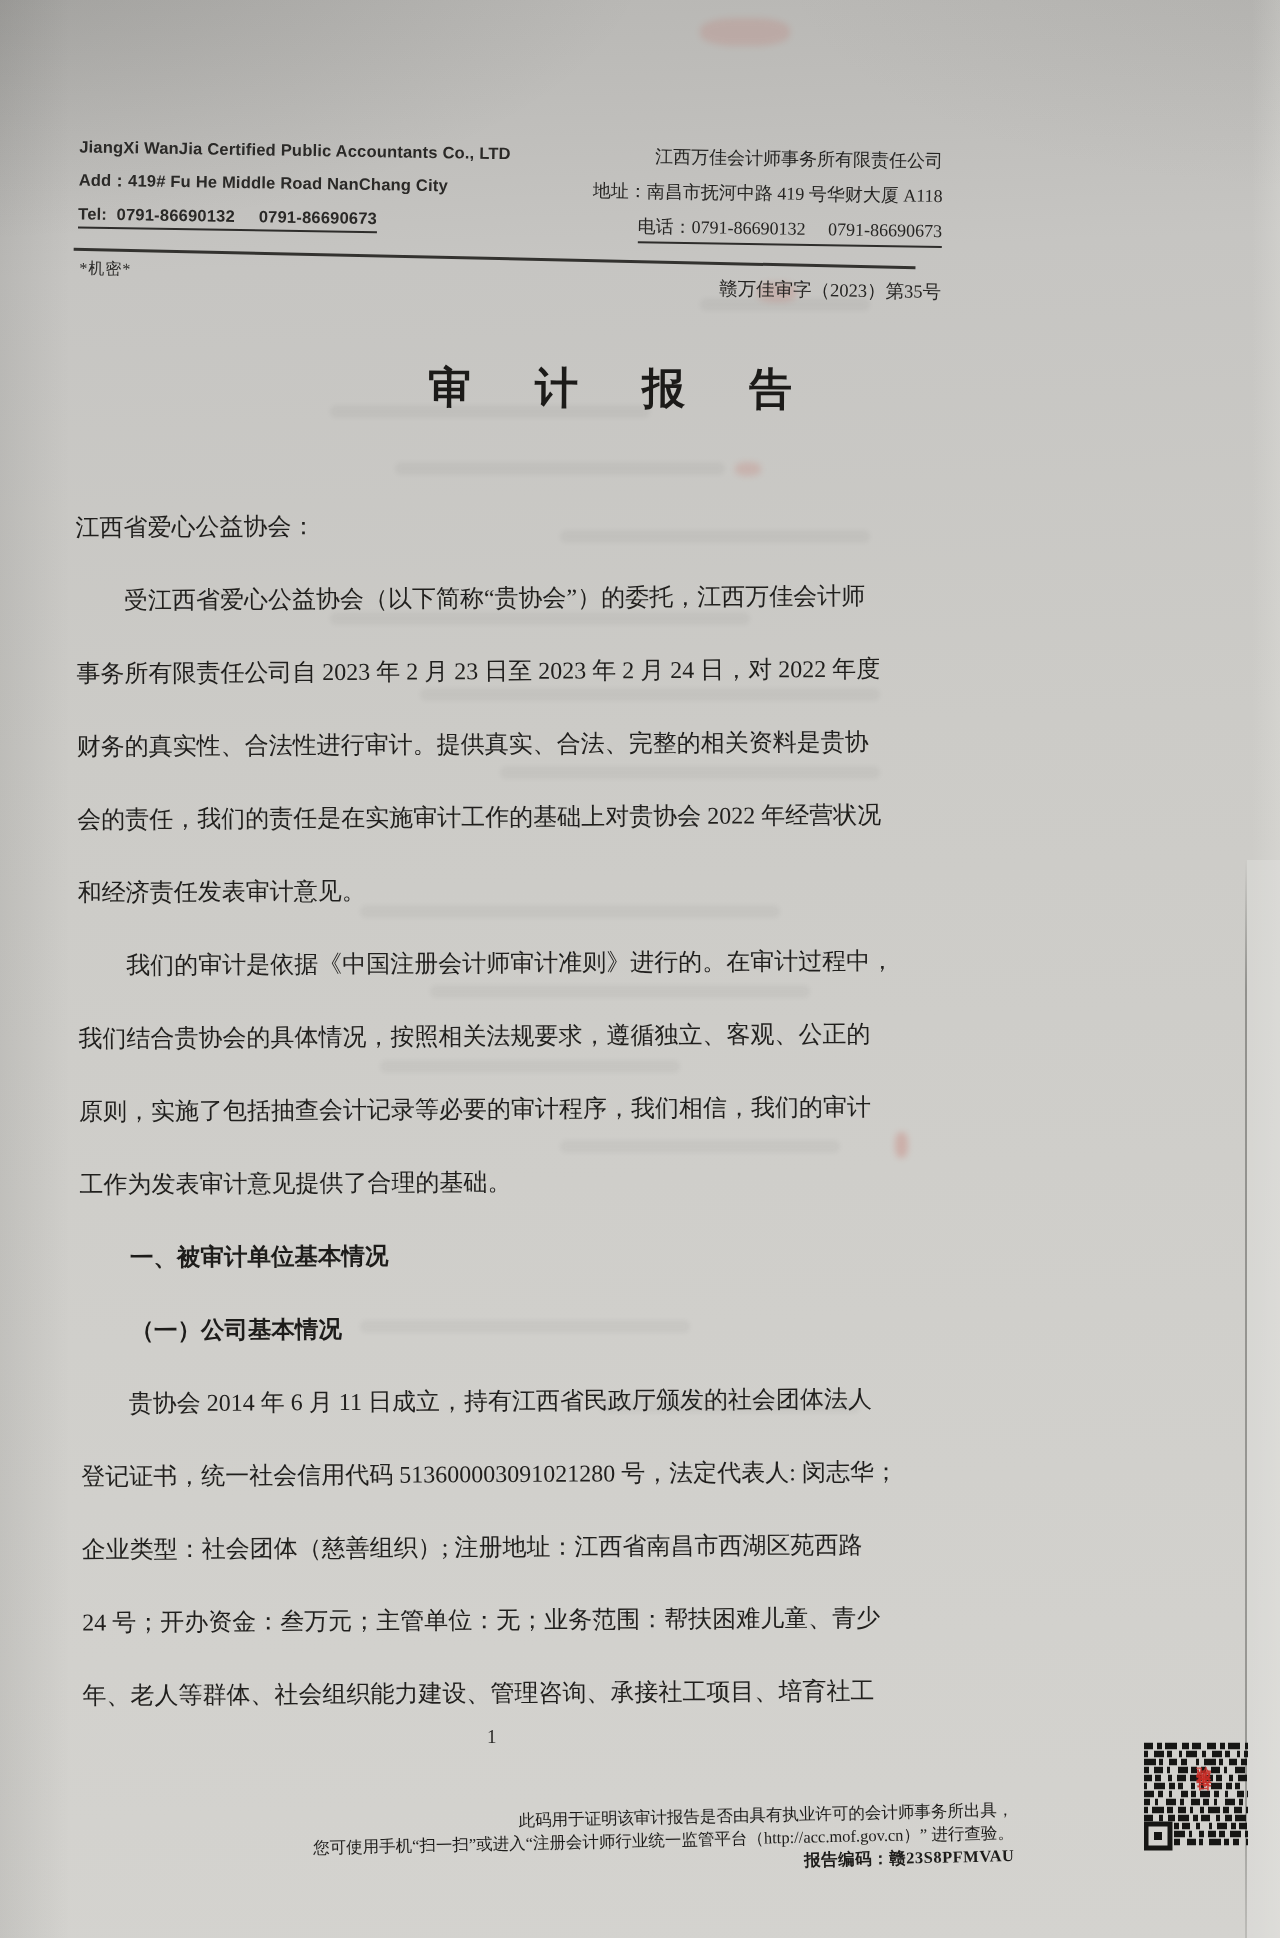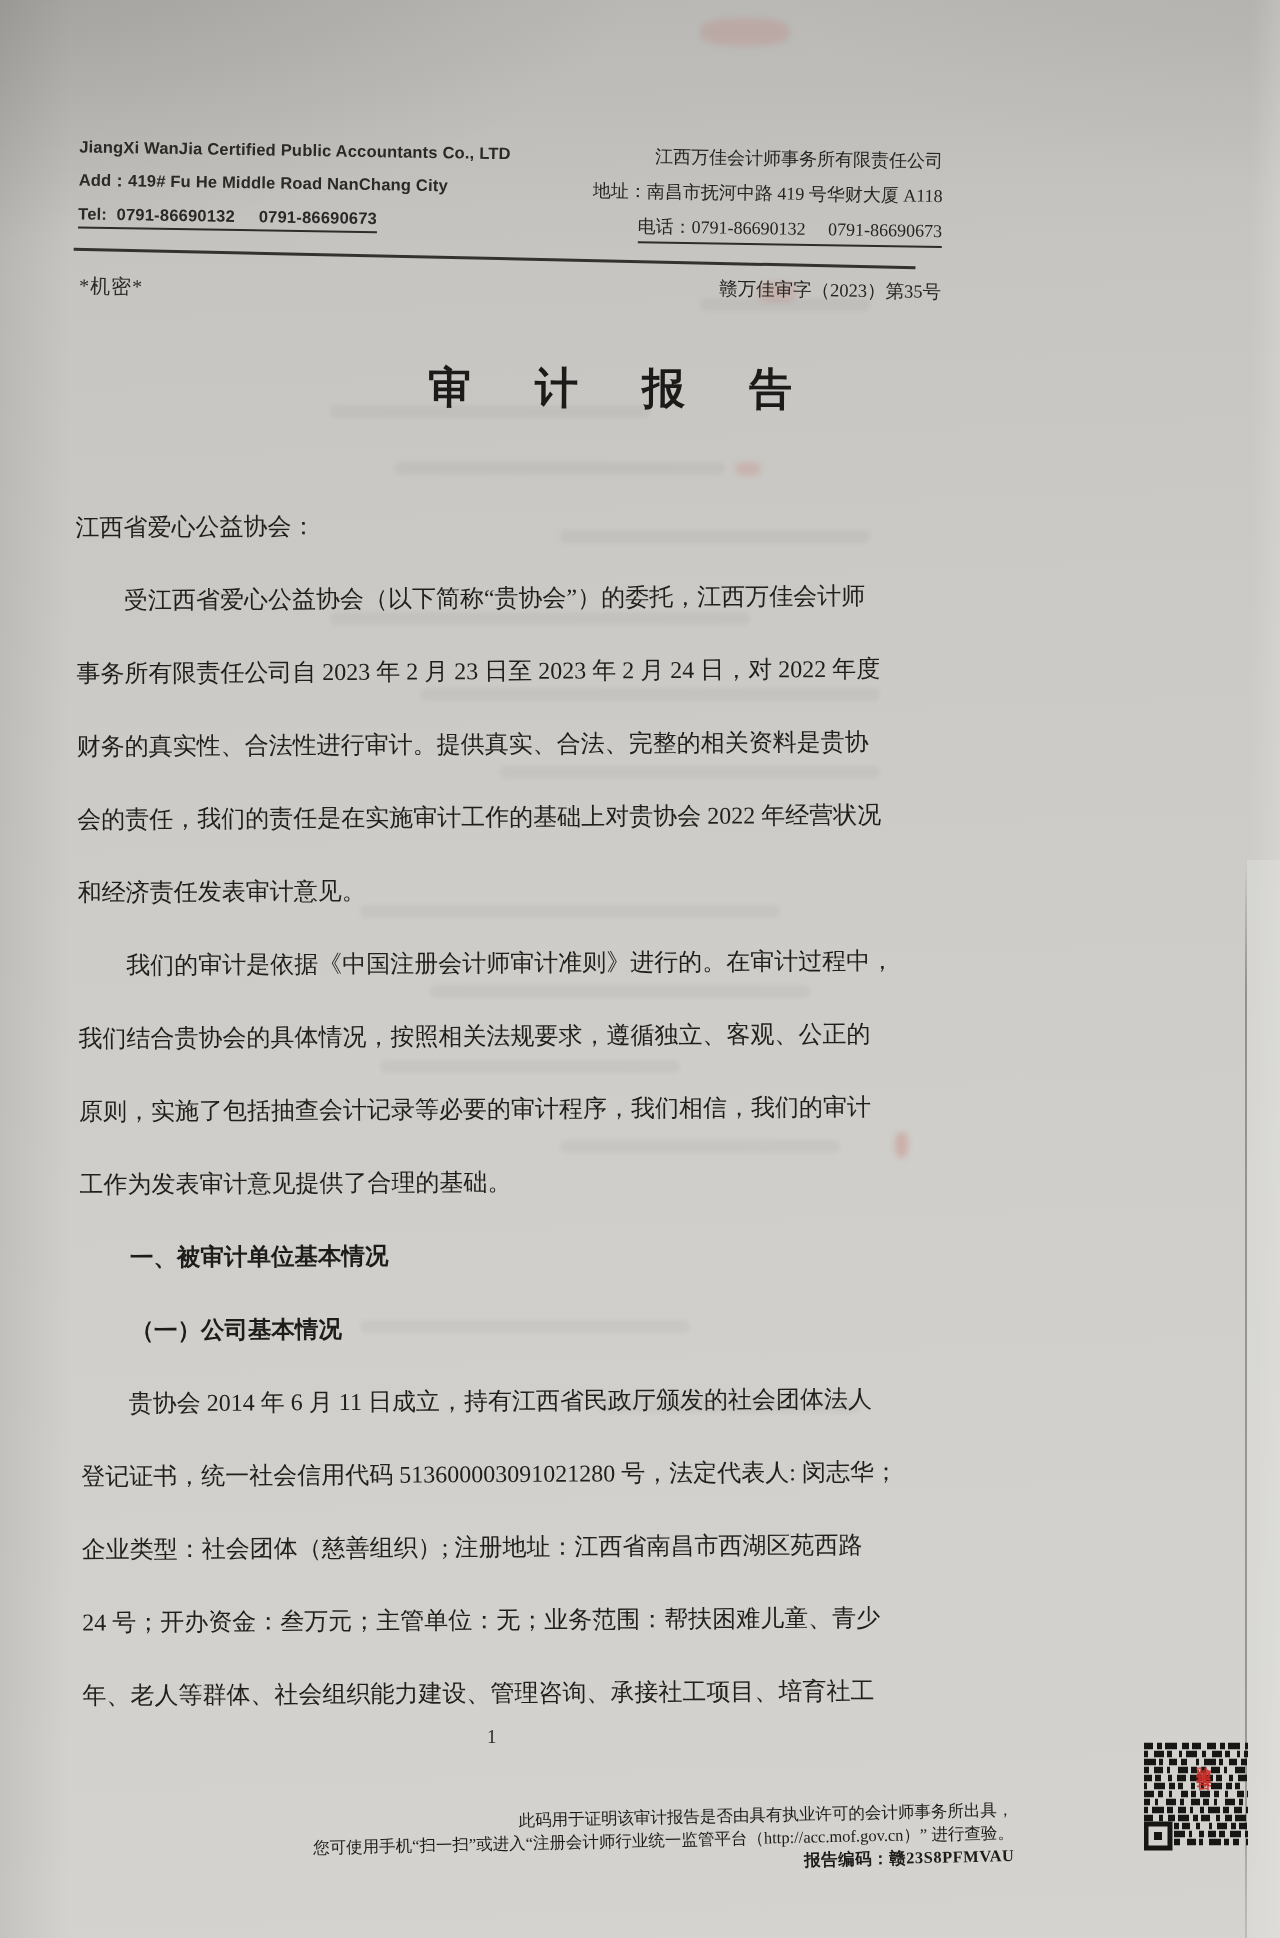--- a/index.html
+++ b/index.html
@@ -22,21 +22,21 @@
   
   .letterhead{position:absolute;left:70px;top:138px;width:850px;height:185px;transform:rotate(0.9deg);}
   .lh-en{position:absolute;left:8px;top:6px;font-family:"Liberation Sans", sans-serif;
     font-size:16.5px;font-weight:600;color:#2a2927;letter-spacing:.2px;}
   .lh-en div{margin-bottom:13px;white-space:pre;}
   .lh-en .tel{border-bottom:2px solid #2e2d2b;display:inline-block;padding-bottom:3px;}
   .lh-zh{position:absolute;left:442px;top:4px;width:430px;text-align:right;font-size:18px;color:#262523;}
   .lh-zh div{margin-bottom:11px;white-space:pre;}
   .lh-zh .tel{border-bottom:2px solid #2e2d2b;display:inline-block;padding-bottom:3px;}
   .lh-rule{position:absolute;left:4px;top:119px;width:842px;height:2.5px;background:#33322f;transform:rotate(0.35deg);}
-  .confidential{position:absolute;left:10px;top:141px;font-size:20px;color:#2c2b29;letter-spacing:1px;}
+  .confidential{position:absolute;left:10px;top:127px;font-size:16px;color:#2c2b29;letter-spacing:1px;}
   .doc-number{position:absolute;left:442px;top:134px;width:430px;text-align:right;font-size:18.5px;color:#262523;}
 
   
   .report-title{position:absolute;left:428px;top:360px;font-size:43px;font-weight:bold;
     letter-spacing:64px;color:#1c1b19;transform:rotate(0.3deg);white-space:pre;}
 
   
   .body-text{position:absolute;left:79px;top:489px;width:845px;font-size:24px;line-height:73px;
     color:#201f1d;transform:rotate(-0.35deg);}
   .line-block{white-space:pre;}

